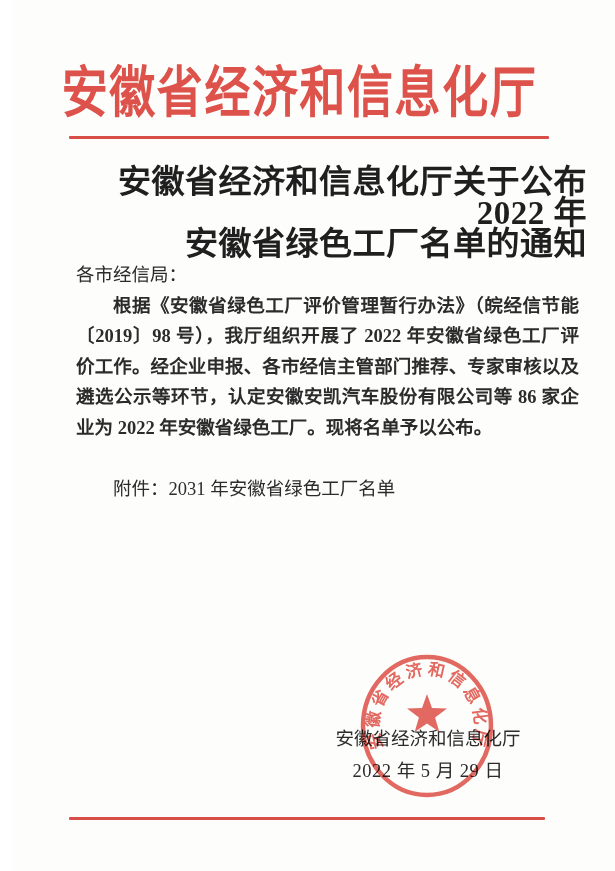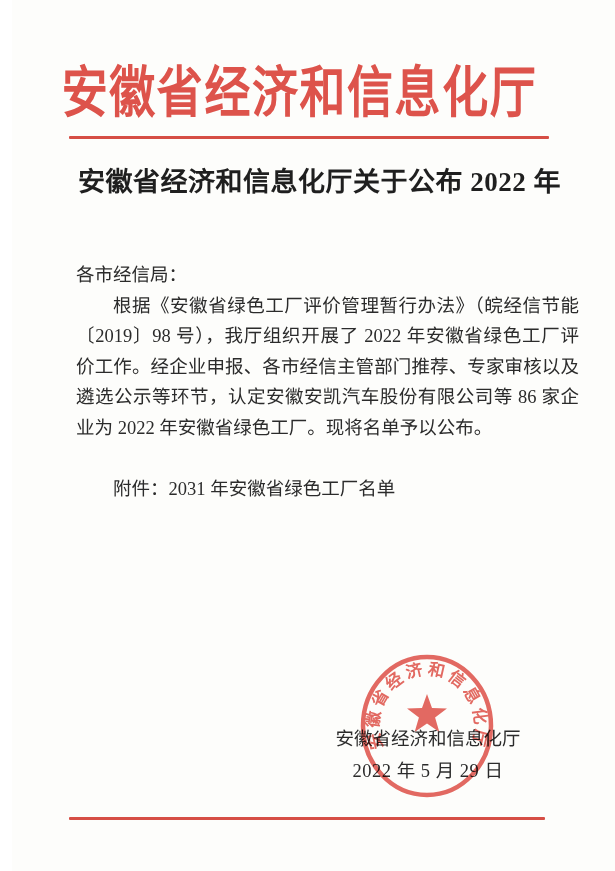--- a/index.html
+++ b/index.html
@@ -40,40 +40,40 @@
   }
   .rule-top    { left: 57px; width: 480px; top: 136px; }
   .rule-bottom { left: 57px; width: 476px; top: 817px; }
 
   
   .doc-title {
     position: absolute;
     top: 167px;
     left: 40px;
     width: 535px;
-    text-align: center;
-    font-size: 27px;
+    text-align: right;
+    font-size: 33px;
     line-height: 31px;
     font-weight: 700;
     color: #1f1f1f;
   }
   .doc-title .title-line { display: block; letter-spacing: 0.5px; }
 
   
   .body-text {
     position: absolute;
     top: 260px;
     left: 64px;
     width: 503px;
     font-size: 18.5px;
     line-height: 30.6px;
     text-align: justify;
     color: var(--text-color, #2b2b2b);
   }
-  .body-text .para { text-indent: 2em; }
+  .body-text .para { text-indent: 2em; font-weight: bold; }
   .body-text .attachment { margin-top: 30.6px; text-indent: 2em; }
 
   
   .signature-block {
     position: absolute;
     top: 724px;
     left: 320px;
     width: 192px;
     text-align: center;
     font-size: 18.5px;
@@ -101,20 +101,21 @@
 <body>
 
 <div class="page">
 
   <div class="letterhead">安徽省经济和信息化厅</div>
 
   <div class="rule rule-top"></div>
 
   <h1 class="doc-title">
     <span class="title-line">安徽省经济和信息化厅关于公布 2022 年</span>
+    <span class="title-line">安徽省绿色工厂名单的通知</span>
   </h1>
 
   <div class="body-text">
     <p class="salutation">各市经信局：</p>
     <p class="para">根据《安徽省绿色工厂评价管理暂行办法》（皖经信节能〔2019〕98 号），我厅组织开展了 2022 年安徽省绿色工厂评价工作。经企业申报、各市经信主管部门推荐、专家审核以及遴选公示等环节，认定安徽安凯汽车股份有限公司等 86 家企业为 2022 年安徽省绿色工厂。现将名单予以公布。</p>
     <p class="attachment">附件：2031 年安徽省绿色工厂名单</p>
   </div>
 
   <div class="signature-block">
     <div class="sig-agency">安徽省经济和信息化厅</div>

